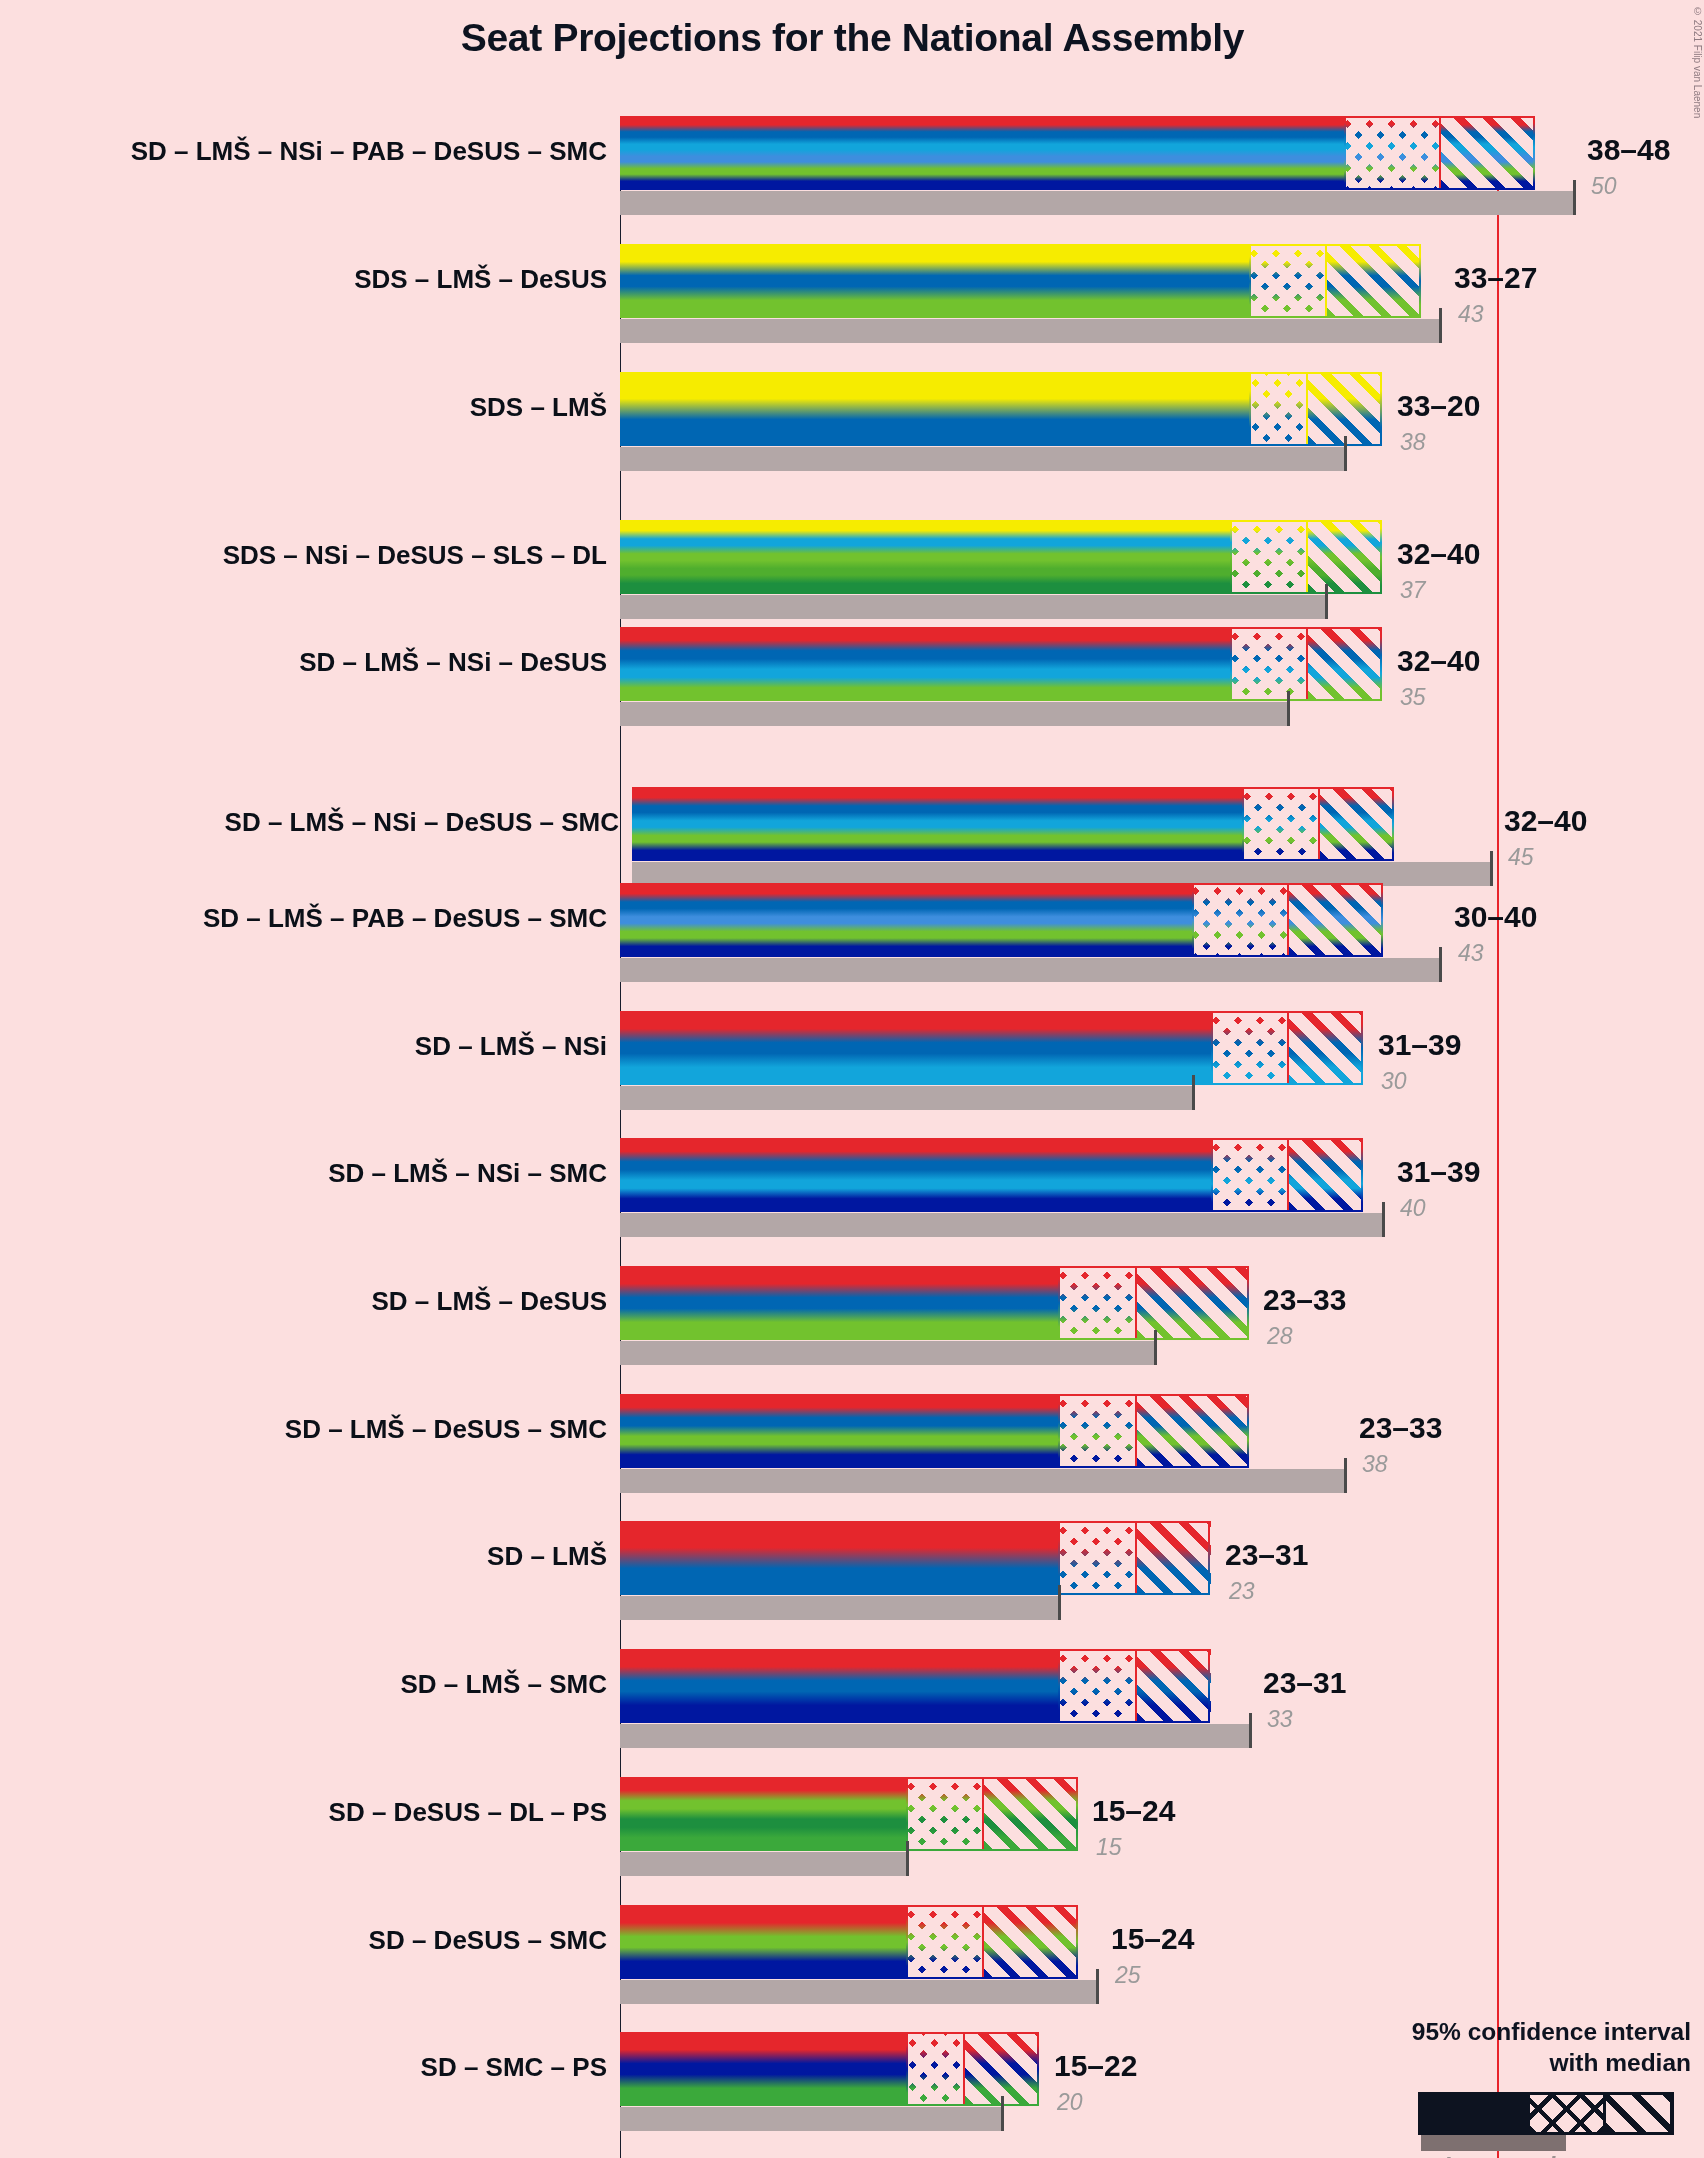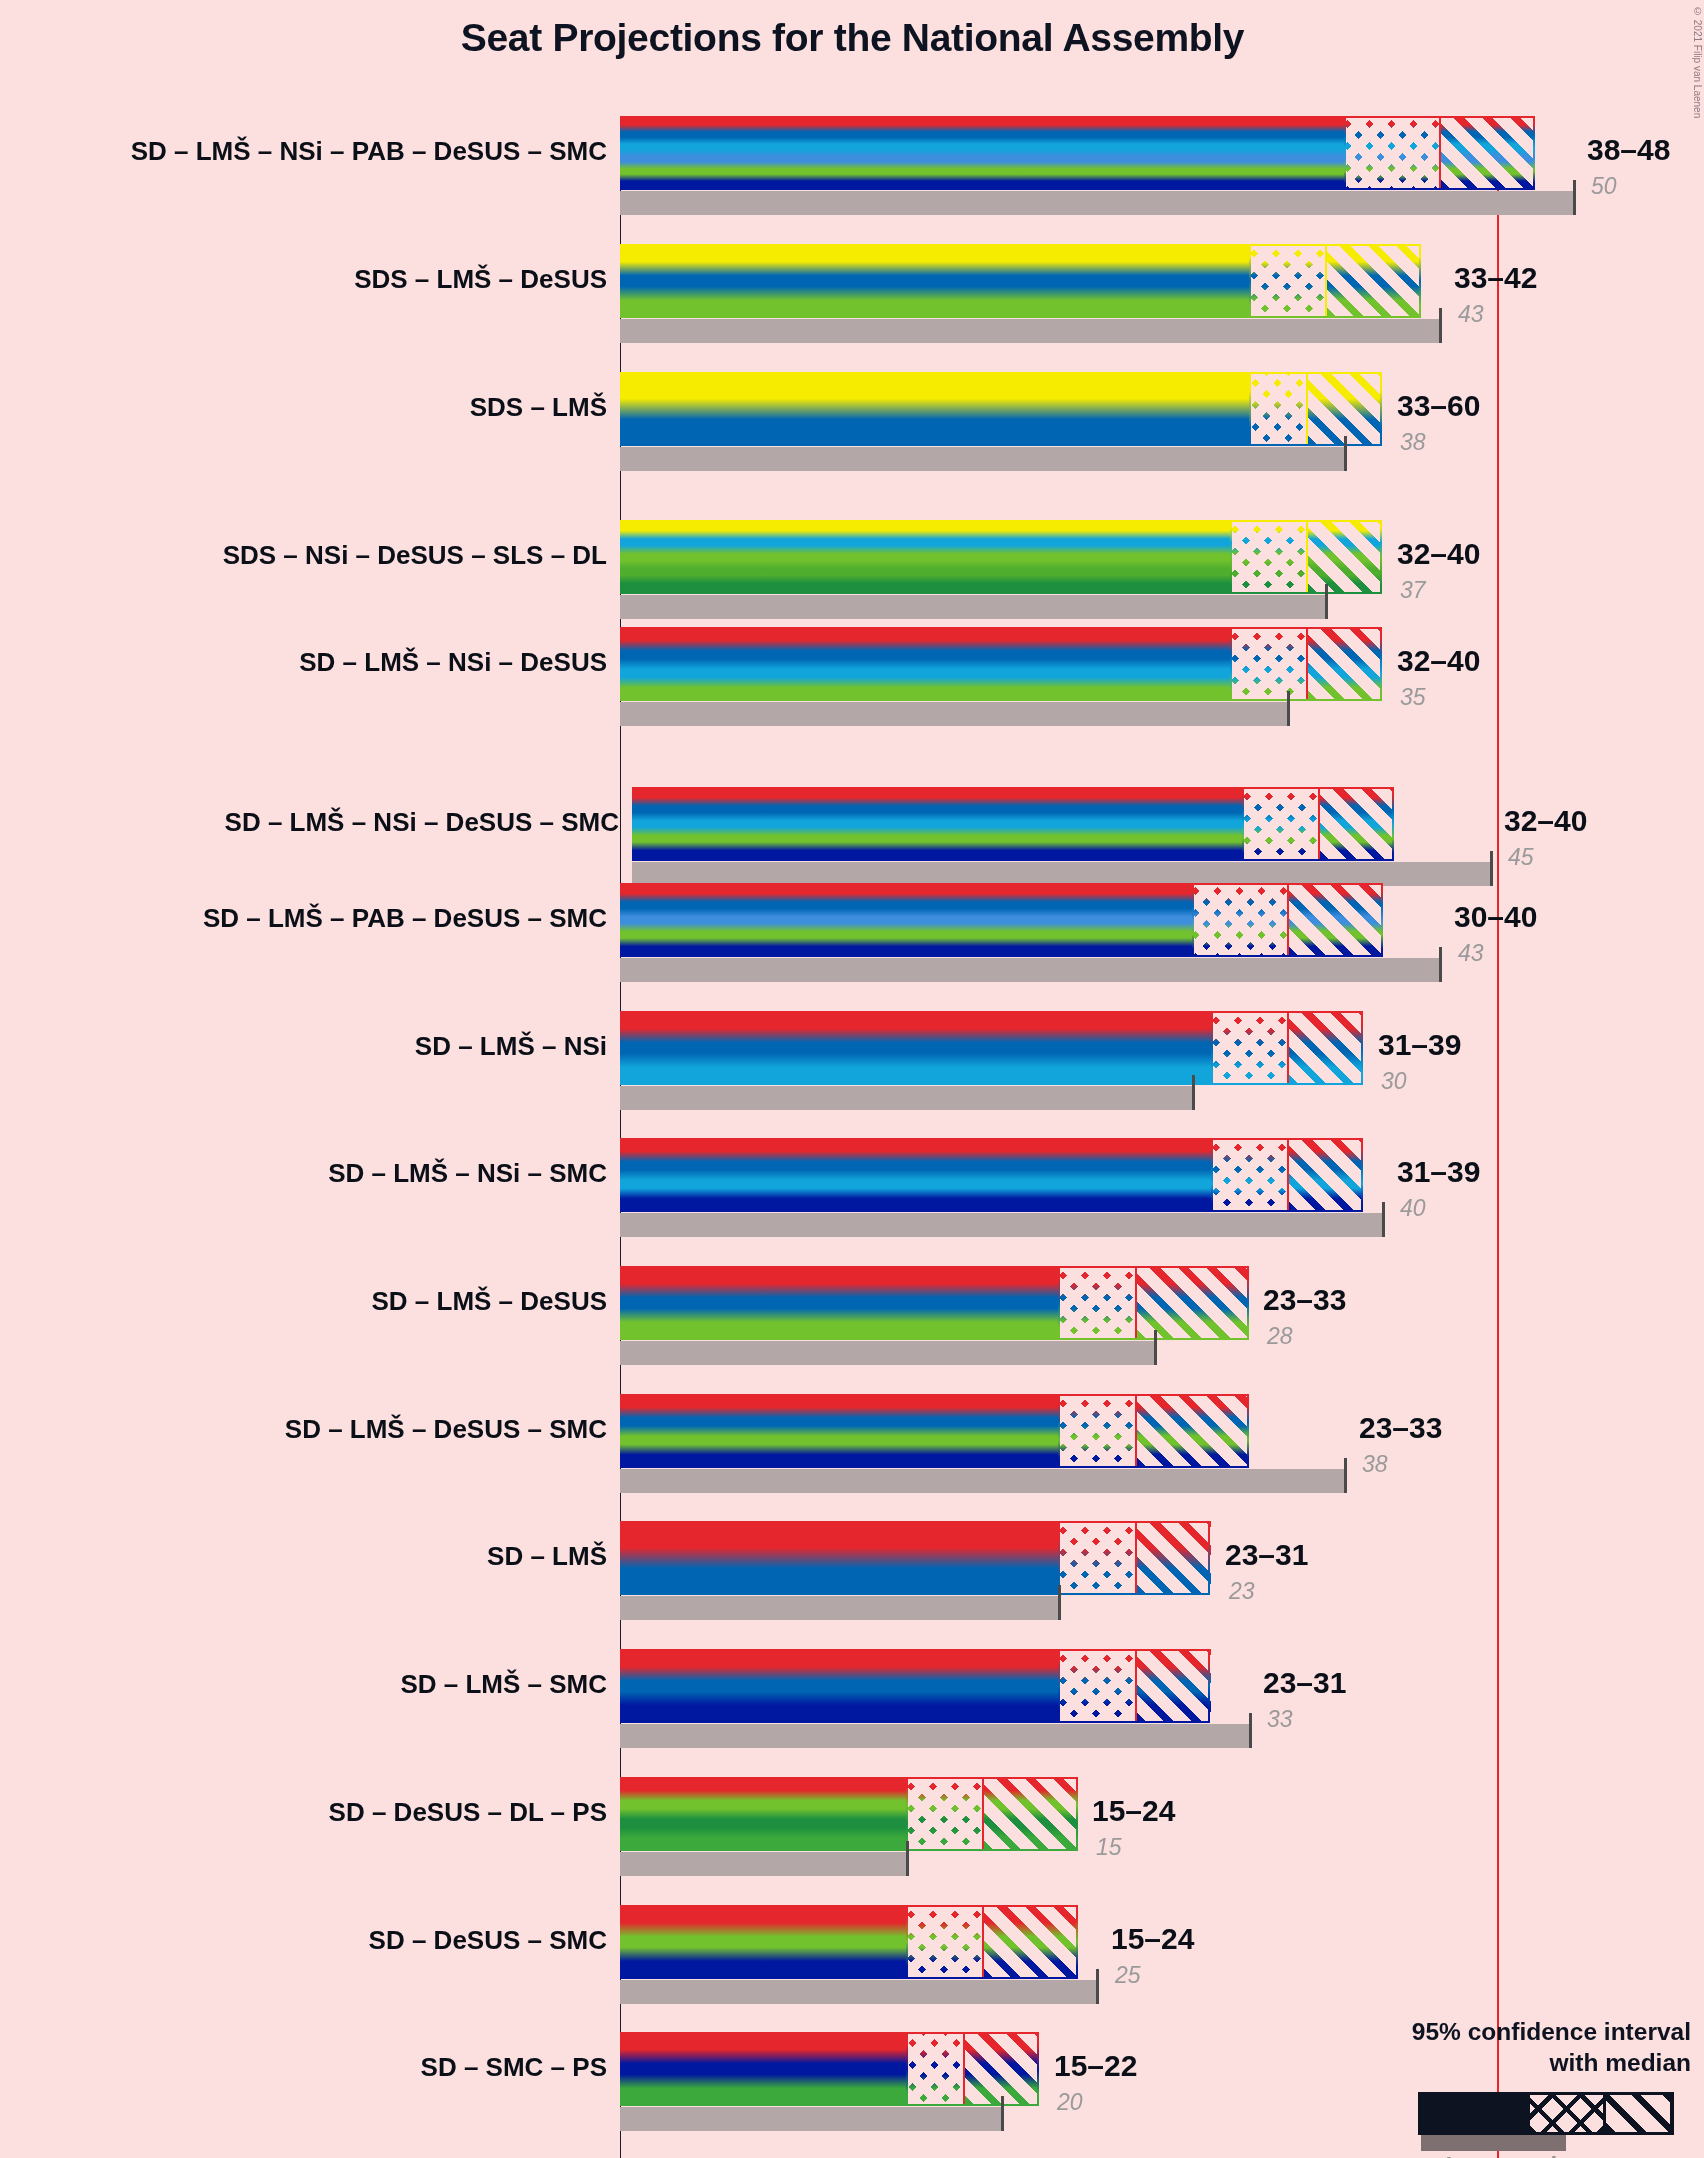--- a/index.html
+++ b/index.html
@@ -188,34 +188,34 @@
     <div class="row" style="top: 244px; height: 128px;">
       <div class="row-label" style="top: 19.5px;">SDS – LMŠ – DeSUS</div>
       <div class="bar-wrap" style="left: 620px; top: 0px; width: 800px; height: 74px;">
         <div class="bar-solid" style="width: 629px; height: 74px; background-image: linear-gradient(rgb(246, 236, 0) 9.33%, rgb(246, 236, 0) 24%, rgb(0, 102, 179) 42.67%, rgb(0, 102, 179) 57.33%, rgb(114, 194, 46) 76%, rgb(114, 194, 46) 90.67%);"></div>
         <div class="bar-cross" style="left: 629px; width: 76px; height: 74px; background-image: repeating-linear-gradient(45deg, rgba(255, 255, 255, 0) 0px, rgba(255, 255, 255, 0) 5.5px, rgb(252, 223, 223) 5.5px, rgb(252, 223, 223) 15.5px), repeating-linear-gradient(-45deg, rgba(255, 255, 255, 0) 0px, rgba(255, 255, 255, 0) 5.5px, rgb(252, 223, 223) 5.5px, rgb(252, 223, 223) 15.5px), linear-gradient(rgb(246, 236, 0) 9.33%, rgb(246, 236, 0) 24%, rgb(0, 102, 179) 42.67%, rgb(0, 102, 179) 57.33%, rgb(114, 194, 46) 76%, rgb(114, 194, 46) 90.67%);"></div>
         <div class="bar-diag" style="left: 705px; width: 95px; height: 74px; background-image: repeating-linear-gradient(45deg, rgba(255, 255, 255, 0) 0px, rgba(255, 255, 255, 0) 7.3px, rgb(252, 223, 223) 7.3px, rgb(252, 223, 223) 20px), linear-gradient(rgb(246, 236, 0) 9.33%, rgb(246, 236, 0) 24%, rgb(0, 102, 179) 42.67%, rgb(0, 102, 179) 57.33%, rgb(114, 194, 46) 76%, rgb(114, 194, 46) 90.67%); border-left: 2.7px solid rgb(246, 236, 0); box-sizing: border-box;"></div>
         <div class="bar-outline" style="left: 629px; width: 172px; height: 74px; border-width: 2.7px; border-style: solid; border-color: transparent; border-image: linear-gradient(rgb(246, 236, 0) 16.7%, rgb(0, 102, 179) 50%, rgb(114, 194, 46) 83.3%) 1 / 1 / 0 stretch;"></div>
       </div>
       <div class="last-bar" style="left: 620px; top: 75px; width: 819px; height: 23.6px;"></div>
       <div class="last-tick" style="left: 1439px; top: 64px; height: 35px;"></div>
-      <div class="range-label" style="left: 1454px; top: 17px;">33–42</div>
+      <div class="range-label" style="left: 1454px; top: 17px;">33–27</div>
       <div class="last-label" style="left: 1458px; top: 57px;">43</div>
     </div>
     <div class="row" style="top: 372px; height: 128px;">
       <div class="row-label" style="top: 19.5px;">SDS – LMŠ</div>
       <div class="bar-wrap" style="left: 620px; top: 0px; width: 762px; height: 74px;">
         <div class="bar-solid" style="width: 629px; height: 74px; background-image: linear-gradient(rgb(246, 236, 0) 14%, rgb(246, 236, 0) 36%, rgb(0, 102, 179) 64%, rgb(0, 102, 179) 86%);"></div>
         <div class="bar-cross" style="left: 629px; width: 57px; height: 74px; background-image: repeating-linear-gradient(45deg, rgba(255, 255, 255, 0) 0px, rgba(255, 255, 255, 0) 5.5px, rgb(252, 223, 223) 5.5px, rgb(252, 223, 223) 15.5px), repeating-linear-gradient(-45deg, rgba(255, 255, 255, 0) 0px, rgba(255, 255, 255, 0) 5.5px, rgb(252, 223, 223) 5.5px, rgb(252, 223, 223) 15.5px), linear-gradient(rgb(246, 236, 0) 14%, rgb(246, 236, 0) 36%, rgb(0, 102, 179) 64%, rgb(0, 102, 179) 86%);"></div>
         <div class="bar-diag" style="left: 686px; width: 76px; height: 74px; background-image: repeating-linear-gradient(45deg, rgba(255, 255, 255, 0) 0px, rgba(255, 255, 255, 0) 7.3px, rgb(252, 223, 223) 7.3px, rgb(252, 223, 223) 20px), linear-gradient(rgb(246, 236, 0) 14%, rgb(246, 236, 0) 36%, rgb(0, 102, 179) 64%, rgb(0, 102, 179) 86%); border-left: 2.7px solid rgb(246, 236, 0); box-sizing: border-box;"></div>
         <div class="bar-outline" style="left: 629px; width: 133px; height: 74px; border-width: 2.7px; border-style: solid; border-color: transparent; border-image: linear-gradient(rgb(246, 236, 0) 25%, rgb(0, 102, 179) 75%) 1 / 1 / 0 stretch;"></div>
       </div>
       <div class="last-bar" style="left: 620px; top: 75px; width: 724px; height: 23.6px;"></div>
       <div class="last-tick" style="left: 1344px; top: 64px; height: 35px;"></div>
-      <div class="range-label" style="left: 1397px; top: 17px;">33–60</div>
+      <div class="range-label" style="left: 1397px; top: 17px;">33–20</div>
       <div class="last-label" style="left: 1400px; top: 57px;">38</div>
     </div>
     <div class="row" style="top: 520px; height: 128px;">
       <div class="row-label" style="top: 19.5px;">SDS – NSi – DeSUS – SLS – DL</div>
       <div class="bar-wrap" style="left: 620px; top: 0px; width: 762px; height: 74px;">
         <div class="bar-solid" style="width: 610px; height: 74px; background-image: linear-gradient(rgb(246, 236, 0) 5.6%, rgb(246, 236, 0) 14.4%, rgb(18, 165, 219) 25.6%, rgb(18, 165, 219) 34.4%, rgb(114, 194, 46) 45.6%, rgb(114, 194, 46) 54.4%, rgb(79, 174, 46) 65.6%, rgb(79, 174, 46) 74.4%, rgb(29, 143, 63) 85.6%, rgb(29, 143, 63) 94.4%);"></div>
         <div class="bar-cross" style="left: 610px; width: 76px; height: 74px; background-image: repeating-linear-gradient(45deg, rgba(255, 255, 255, 0) 0px, rgba(255, 255, 255, 0) 5.5px, rgb(252, 223, 223) 5.5px, rgb(252, 223, 223) 15.5px), repeating-linear-gradient(-45deg, rgba(255, 255, 255, 0) 0px, rgba(255, 255, 255, 0) 5.5px, rgb(252, 223, 223) 5.5px, rgb(252, 223, 223) 15.5px), linear-gradient(rgb(246, 236, 0) 5.6%, rgb(246, 236, 0) 14.4%, rgb(18, 165, 219) 25.6%, rgb(18, 165, 219) 34.4%, rgb(114, 194, 46) 45.6%, rgb(114, 194, 46) 54.4%, rgb(79, 174, 46) 65.6%, rgb(79, 174, 46) 74.4%, rgb(29, 143, 63) 85.6%, rgb(29, 143, 63) 94.4%);"></div>
         <div class="bar-diag" style="left: 686px; width: 76px; height: 74px; background-image: repeating-linear-gradient(45deg, rgba(255, 255, 255, 0) 0px, rgba(255, 255, 255, 0) 7.3px, rgb(252, 223, 223) 7.3px, rgb(252, 223, 223) 20px), linear-gradient(rgb(246, 236, 0) 5.6%, rgb(246, 236, 0) 14.4%, rgb(18, 165, 219) 25.6%, rgb(18, 165, 219) 34.4%, rgb(114, 194, 46) 45.6%, rgb(114, 194, 46) 54.4%, rgb(79, 174, 46) 65.6%, rgb(79, 174, 46) 74.4%, rgb(29, 143, 63) 85.6%, rgb(29, 143, 63) 94.4%); border-left: 2.7px solid rgb(246, 236, 0); box-sizing: border-box;"></div>
         <div class="bar-outline" style="left: 610px; width: 152px; height: 74px; border-width: 2.7px; border-style: solid; border-color: transparent; border-image: linear-gradient(rgb(246, 236, 0) 10%, rgb(18, 165, 219) 30%, rgb(114, 194, 46) 50%, rgb(79, 174, 46) 70%, rgb(29, 143, 63) 90%) 1 / 1 / 0 stretch;"></div>
       </div>

